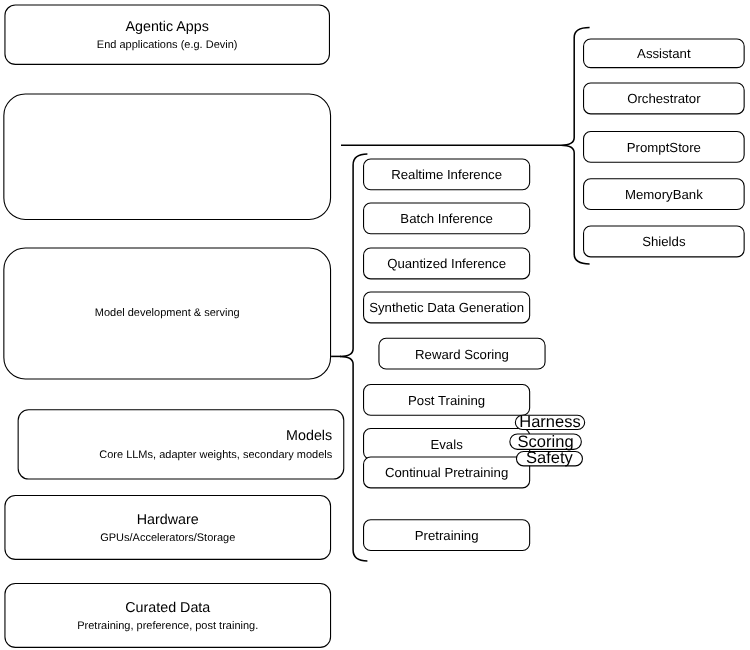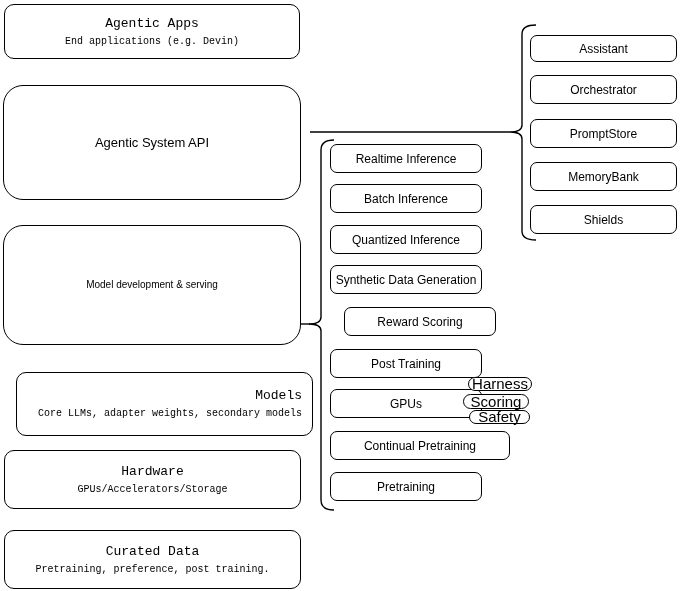--- a/index.html
+++ b/index.html
@@ -12,42 +12,41 @@
   .node{
     position:absolute;background:#ffffff;border:1.4px solid #000000;
     box-sizing:border-box;display:flex;align-items:center;justify-content:center;
     text-align:center;
   }
   .stack-node{flex-direction:column;gap:5px;padding:2px 10px;}
   .stack-node .title{font-size:13px;line-height:15px;}
   .stack-node .subtitle{font-size:10px;line-height:12px;}
   .item{font-size:12px;border-radius:7px;line-height:14px;}
   .pill{font-size:15px;border-radius:999px;line-height:12px;border-width:1.2px;}
-  .r10{border-radius:10px;font-family:Liberation Mono, monospace;}
+  .r10{border-radius:10px;}
   .r20{border-radius:20px;}
 </style>
 </head>
 <body>
 
 <div class="canvas">
 
   <svg class="overlay" width="682" height="591" viewBox="0 0 682 591">
     <path d="M 310 132 L 510 132"></path>
     <path d="M 301 324 L 310 324"></path>
     <path d="M 334 140 Q 321 140 321 150 L 321 317 Q 321 324 309 324 Q 321 324 321 331 L 321 500 Q 321 510 334 510"></path>
     <path d="M 536 25 Q 522 25 522 34 L 522 125 Q 522 132 510 132 Q 522 132 522 139 L 522 231 Q 522 240 536 240"></path>
   </svg>
 
   <div class="node stack-node r10" style="left:4px;top:4px;width:296px;height:55px;">
     <div class="title">Agentic Apps</div>
     <div class="subtitle">End applications (e.g. Devin)</div>
   </div>
 
   <div class="node stack-node r20" style="left:3px;top:85px;width:298px;height:115px;">
-    <div class="title">Agentic System API</div>
   </div>
 
   <div class="node stack-node r20" style="left:3px;top:225px;width:298px;height:120px;">
     <div class="subtitle">Model development &amp; serving</div>
   </div>
 
   <div class="node stack-node r10" style="left:16px;top:372px;width:297px;height:64px;align-items:flex-end;">
     <div class="title">Models</div>
     <div class="subtitle">Core LLMs, adapter weights, secondary models</div>
   </div>
@@ -62,22 +61,22 @@
     <div class="subtitle">Pretraining, preference, post training.</div>
   </div>
 
   <div id="toolchain-items">
       <div class="node item" style="left: 330px; top: 144px; width: 152px; height: 29px;">Realtime Inference</div>
       <div class="node item" style="left: 330px; top: 184px; width: 152px; height: 29px;">Batch Inference</div>
       <div class="node item" style="left: 330px; top: 225px; width: 152px; height: 29px; text-align: center;">Quantized Inference</div>
       <div class="node item" style="left: 330px; top: 265px; width: 152px; height: 29px;">Synthetic Data Generation</div>
       <div class="node item" style="left: 330px; top: 307px; width: 152px; height: 29px; margin-left: 14px;">Reward Scoring</div>
       <div class="node item" style="left: 330px; top: 349px; width: 152px; height: 29px;">Post Training</div>
-      <div class="node item" style="left: 330px; top: 389px; width: 152px; height: 29px;">GPUs</div>
-      <div class="node item" style="left: 330px; top: 431px; width: 180px; height: 29px;">Continual Pretraining</div>
+      <div class="node item" style="left: 330px; top: 389px; width: 152px; height: 29px;">Evals</div>
+      <div class="node item" style="left: 330px; top: 415px; width: 152px; height: 29px;">Continual Pretraining</div>
       <div class="node item" style="left: 330px; top: 472px; width: 152px; height: 29px;">Pretraining</div>
     </div>
 
   <div id="system-components">
       <div class="node item" style="left: 530px; top: 35px; width: 147px; height: 27px;">Assistant</div>
       <div class="node item" style="left: 530px; top: 75px; width: 147px; height: 29px;">Orchestrator</div>
       <div class="node item" style="left: 530px; top: 119px; width: 147px; height: 29px;">PromptStore</div>
       <div class="node item" style="left: 530px; top: 162px; width: 147px; height: 29px;">MemoryBank</div>
       <div class="node item" style="left: 530px; top: 205px; width: 147px; height: 29px;">Shields</div>
     </div>

